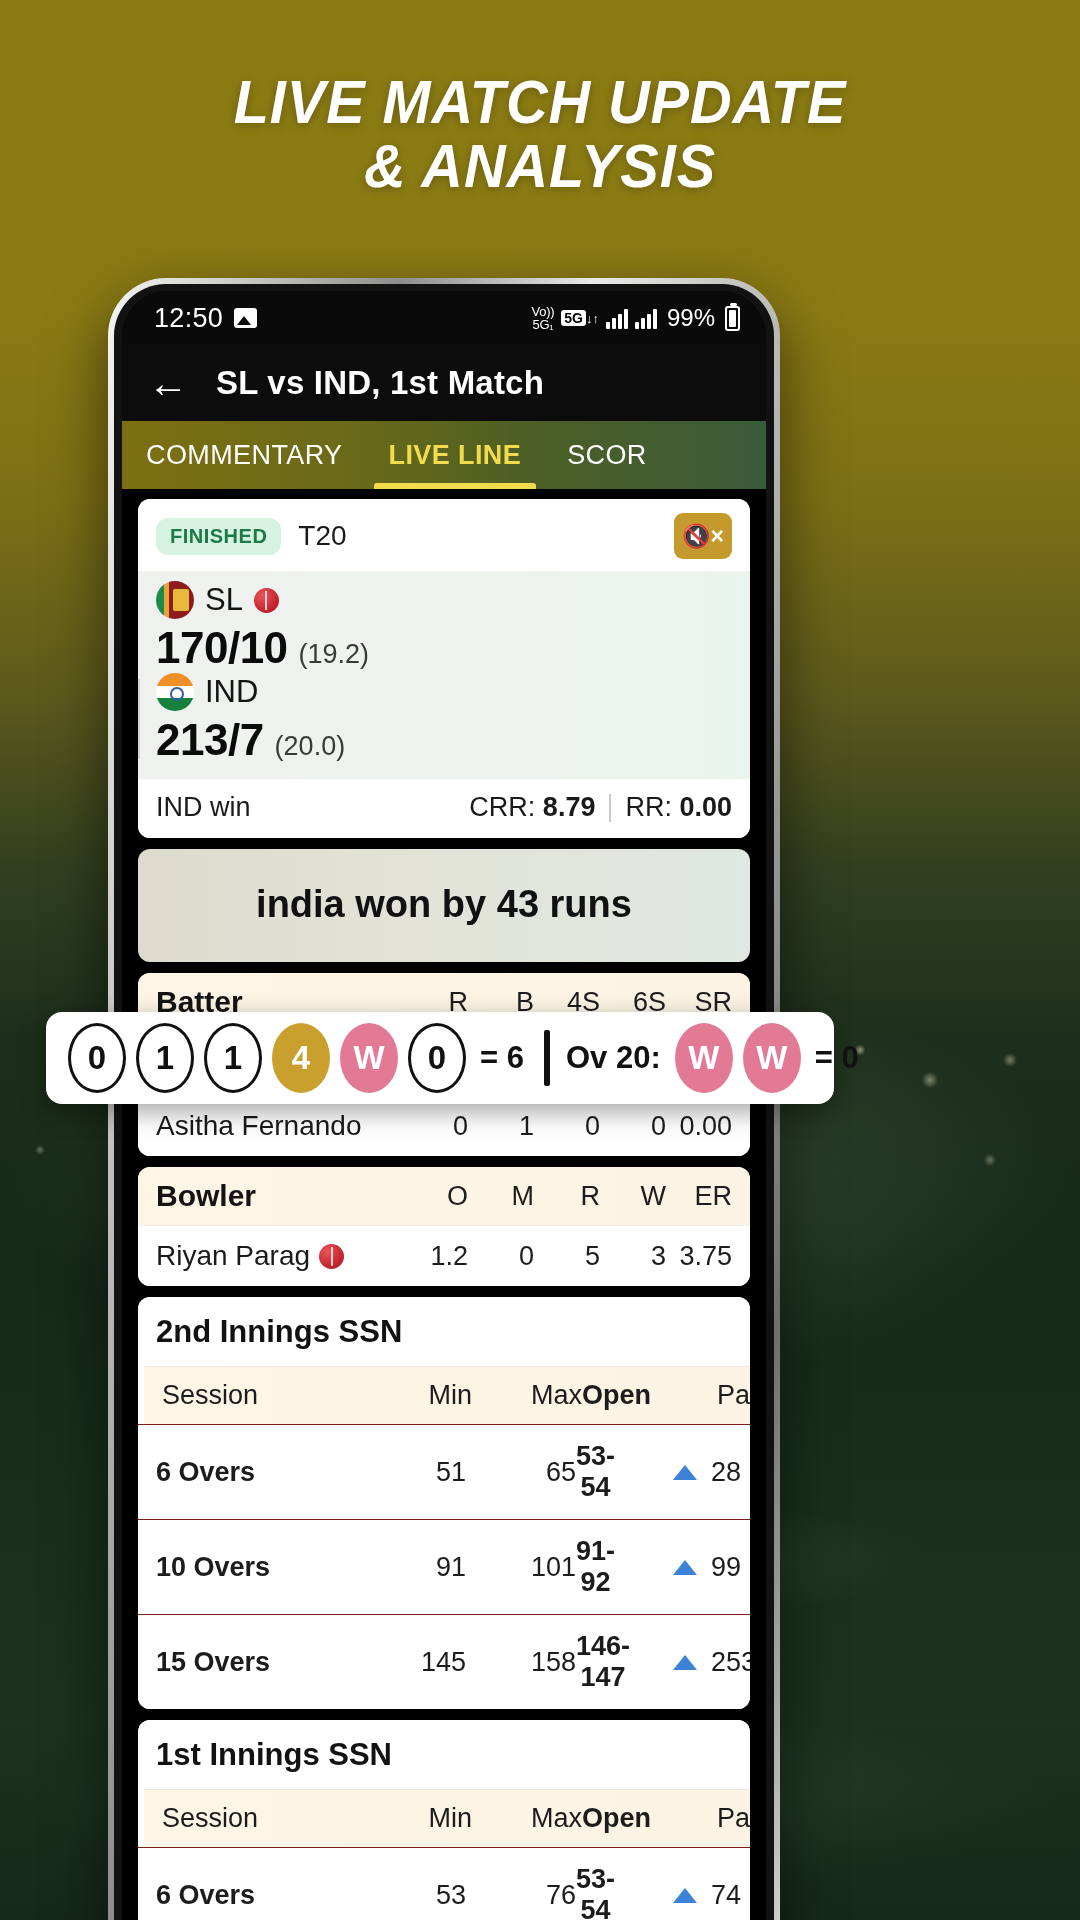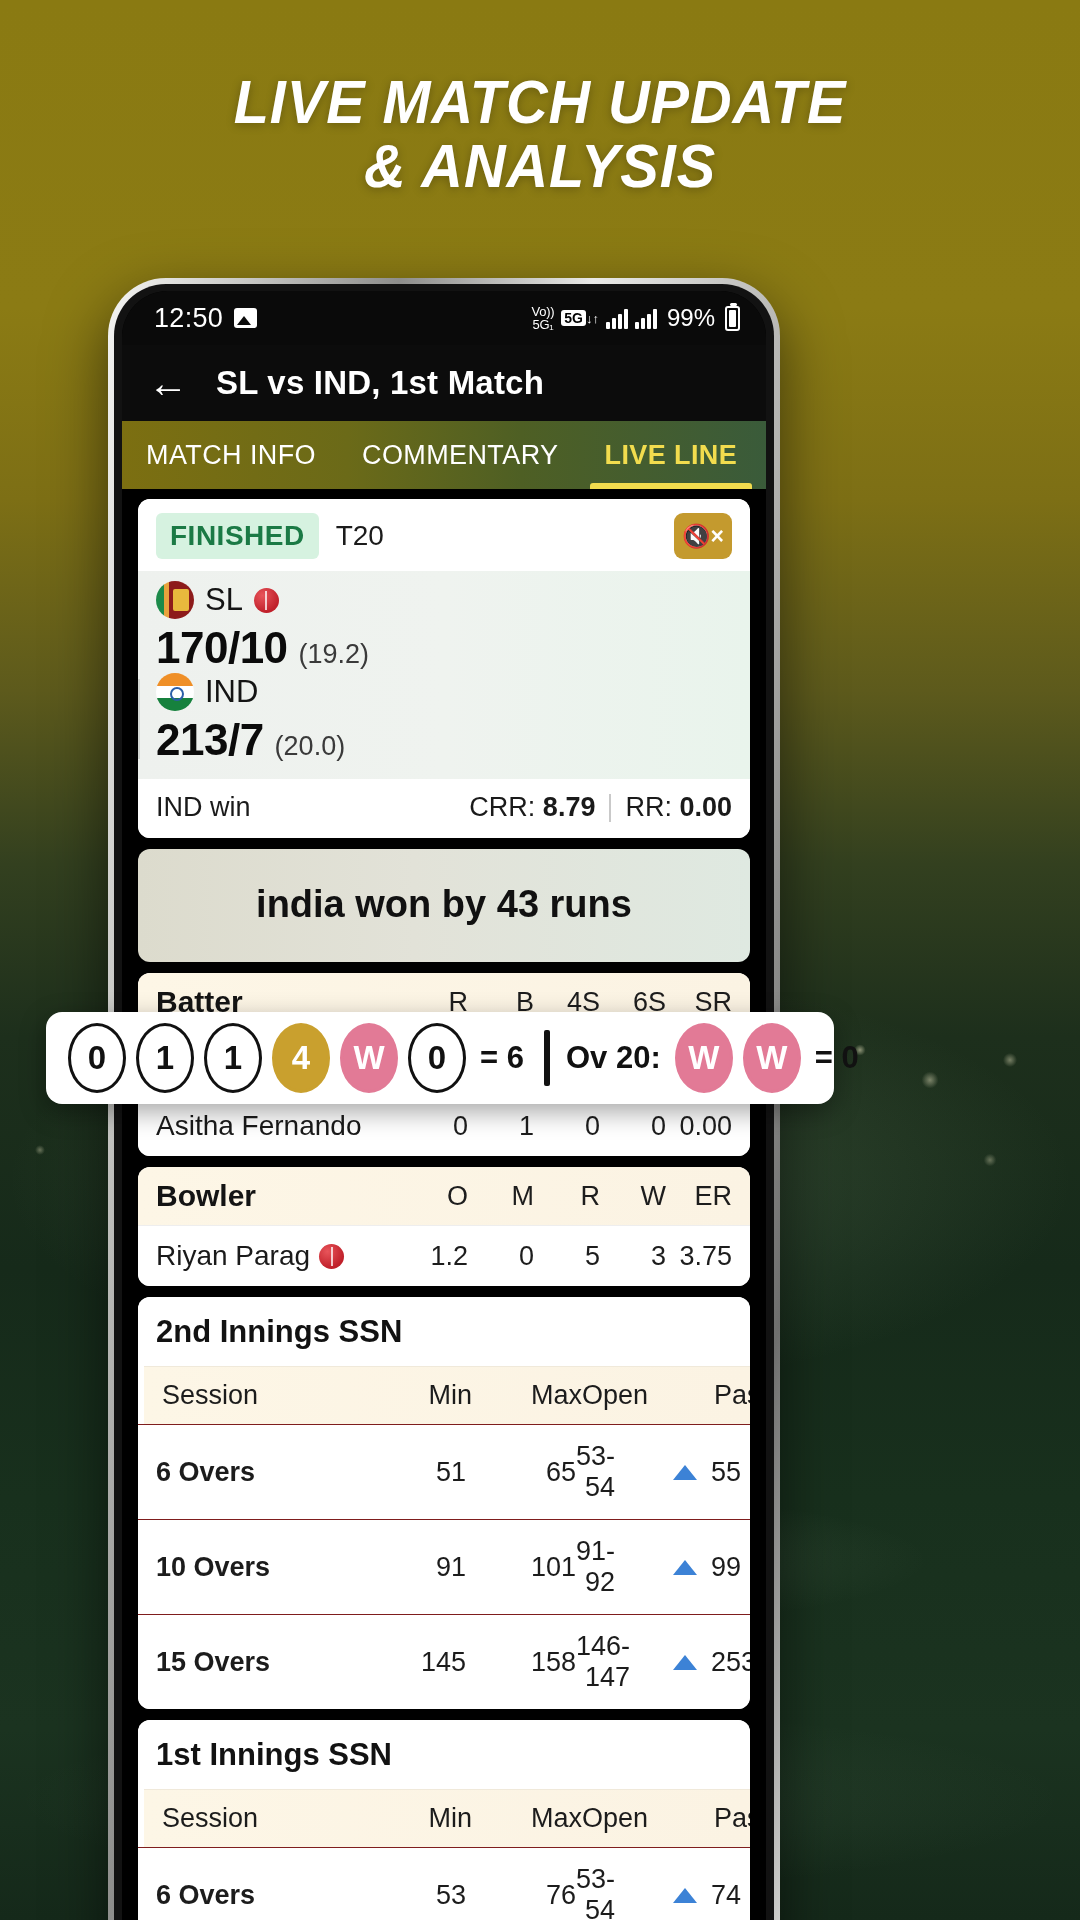--- a/index.html
+++ b/index.html
@@ -160,22 +160,22 @@
   #content {
     background:#000; padding: 10px 16px 0 16px;
     height: calc(100% - 54px - 76px - 68px);
     overflow:hidden;
   }
   .card { background:#fff; border-radius:12px; overflow:hidden; margin-bottom:11px; }
 
   
   .sc-top { display:flex; align-items:center; padding:14px 18px 12px 18px; background:#fff; }
   .badge-finished {
-    background:#d6f2e0; color:#1b7a45; font-weight:700; font-size:28px;
-    padding:7px 14px; border-radius:6px; letter-spacing:.5px;
+    background:#d6f2e0; color:#1b7a45; font-weight:700; font-size:20px;
+    padding:7px 14px; border-radius:12px; letter-spacing:.5px;
   }
   .fmt { font-size:28px; color:#1b1b1b; margin-left:17px; font-weight:500; }
   .mute-btn {
     margin-left:auto; width:58px; height:46px; border-radius:9px;
     background:#c49a2e; color:#fff; display:flex; align-items:center; justify-content:center;
     font-size:23px; font-weight:600;
   }
   .sc-mid {
     display:flex; background: linear-gradient(90deg,#eef1ee 0%,#eff3ef 50%,#e9f4ec 100%);
     padding: 10px 0 14px 0;
@@ -228,21 +228,21 @@
   .bat-emoji { color:#c9a02e; font-size:30px; transform: rotate(20deg); display:inline-block; }
 
   
   .ssn-title { font-size:31px; font-weight:700; color:#121212; padding:17px 18px 16px 18px; background:#fff; }
   .ssn-head { display:flex; background: linear-gradient(90deg,#fdf6e6 0%,#fbf3e3 100%);
               padding:13px 18px; border-top:1px solid #f0e9da;margin-left:6px; }
   .ssn-head div, .ssn-row div { font-size:27px; color:#1c1c1c; }
   .c-sess { flex: 0 0 200px; }
   .c-min  { flex: 0 0 110px; text-align:right; }
   .c-max  { flex: 0 0 110px; text-align:right; }
-  .c-open { flex: 1; text-align:right; padding-right:6px; }
+  .c-open { flex: 1; text-align:center; padding-right:6px;font-weight:bold; }
   .c-pass { flex: 0 0 120px; text-align:right; display:flex; align-items:center; justify-content:flex-end; gap:14px; }
   .ssn-row { display:flex; align-items:center; padding:16px 18px; border-top:1px solid #7f1d1d; background:#fff; }
   .ssn-row .c-sess { font-weight:600; }
   .tri-up { width:0;height:0;border-left:12px solid transparent;border-right:12px solid transparent;
             border-bottom:15px solid #3c82d6; }
 
   
   #ballstrip {
     position:absolute; left:46px; top:1012px; width:788px; height:92px;
     background:#fff; border-radius:16px;
@@ -303,21 +303,20 @@
         <span class="batt-ico"></span>
       </span>
     </div>
 
     <div id="appbar">
       <span class="back">←</span>
       <span class="title">SL vs IND, 1st Match</span>
     </div>
 
     <div id="tabs">
-      <div class="tab">MATCH INFO</div>
       <div class="tab">COMMENTARY</div>
       <div class="tab active">LIVE LINE</div>
       <div class="tab">SCOR</div>
     </div>
 
     <div id="content">
 
       <div class="card">
         <div class="sc-top">
           <span class="badge-finished">FINISHED</span>
@@ -428,21 +427,21 @@
           <div class="c-open">Open</div>
           <div class="c-pass">Pass</div>
         </div>
         <div class="ssn-row">
           <div class="c-sess">6 Overs</div>
           <div class="c-min">51</div>
           <div class="c-max">65</div>
           <div class="c-open">53-54</div>
           <div class="c-pass">
             <span class="tri-up"></span>
-            <span>55</span>
+            <span>28</span>
           </div>
         </div>
         <div class="ssn-row">
           <div class="c-sess">10 Overs</div>
           <div class="c-min">91</div>
           <div class="c-max">101</div>
           <div class="c-open">91-92</div>
           <div class="c-pass">
             <span class="tri-up"></span>
             <span>99</span>

